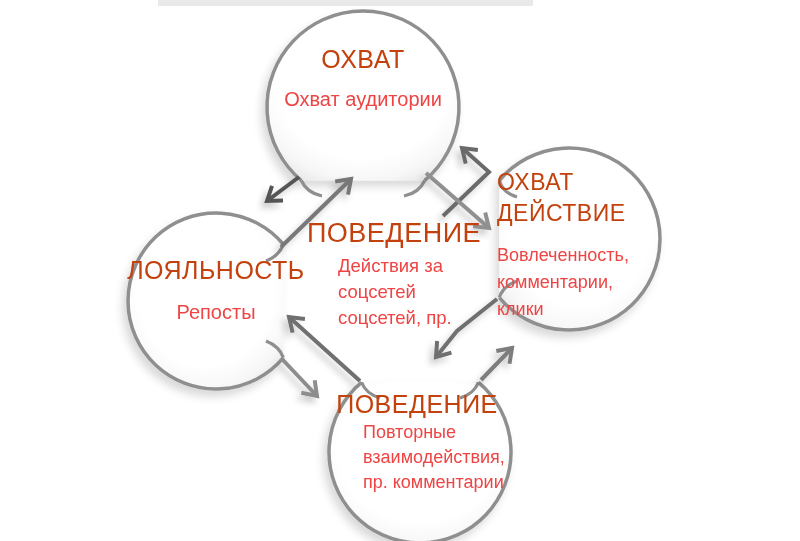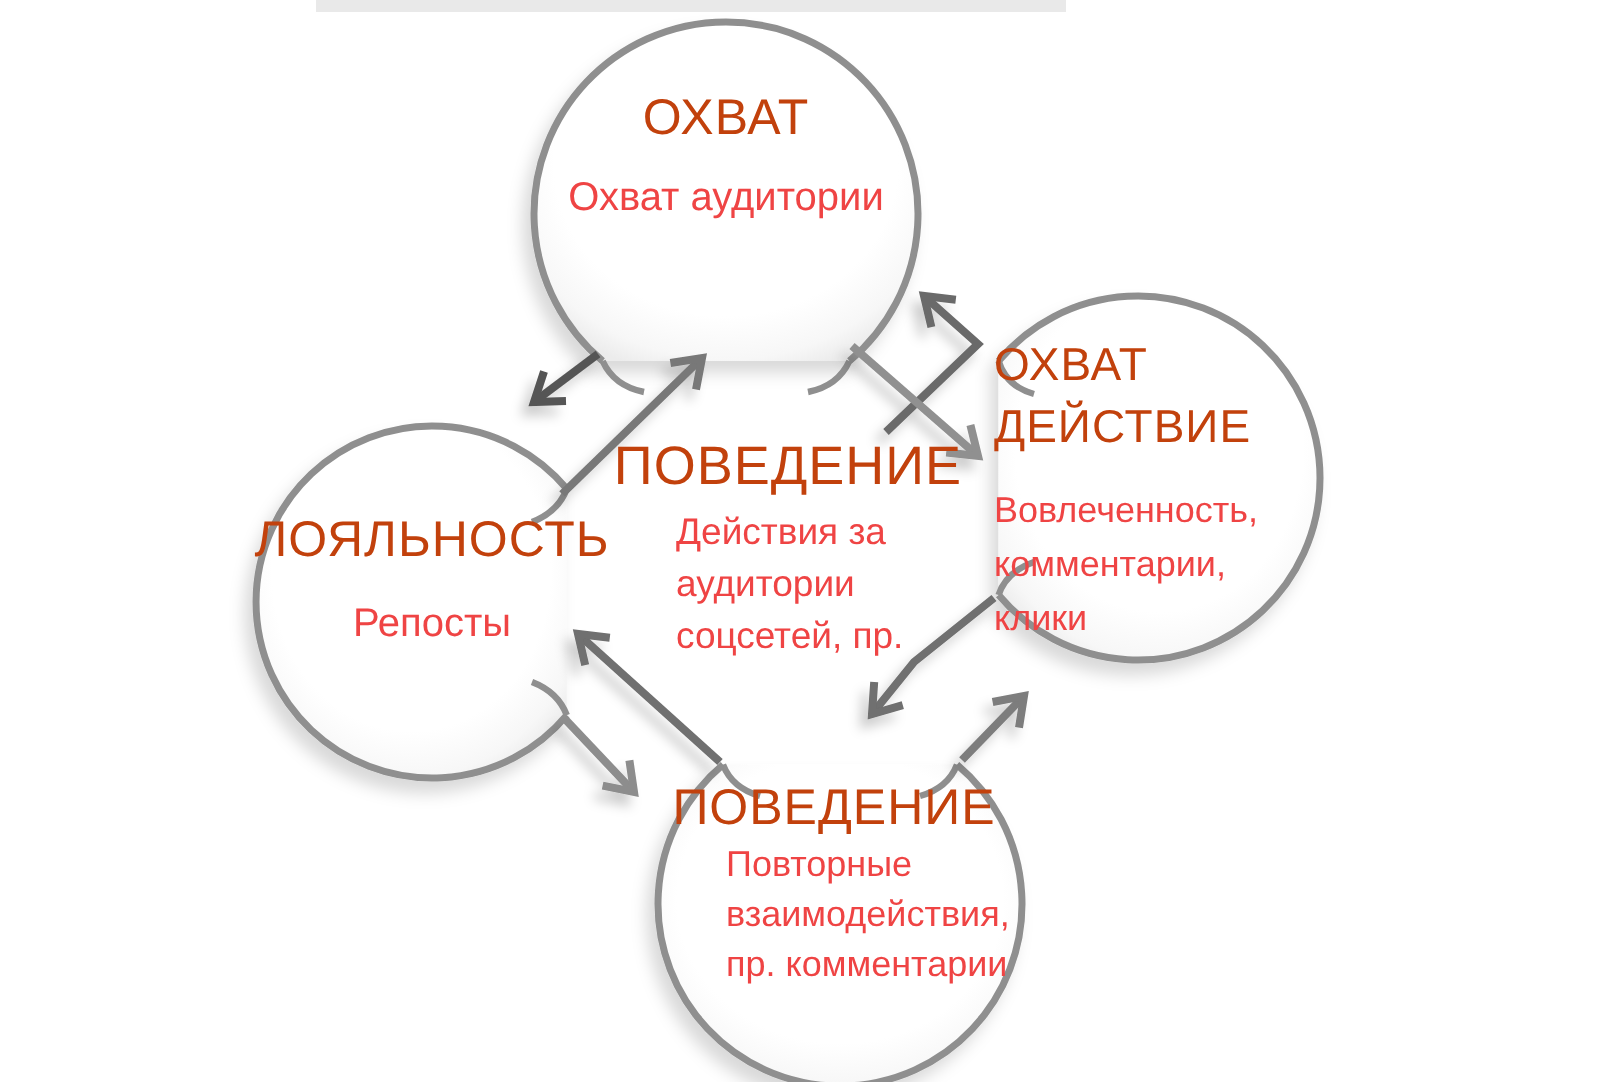--- a/index.html
+++ b/index.html
@@ -135,17 +135,17 @@
   <div class="txt node-loyalty-title title">ПОВЕДЕНИЕ</div>
   <div class="txt node-loyalty-subs sub">
     <div>Повторные</div>
     <div>взаимодействия,</div>
     <div>пр. комментарии</div>
   </div>
 
   <div class="txt node-behavior-title title center-block" style="font-size:27px;">ПОВЕДЕНИЕ</div>
   <div class="txt node-behavior-subs sub">
     <div>Действия за</div>
-    <div>аудитории</div>
+    <div>соцсетей</div>
     <div>соцсетей, пр.</div>
   </div>
 
 </div>
 
 </body></html>

